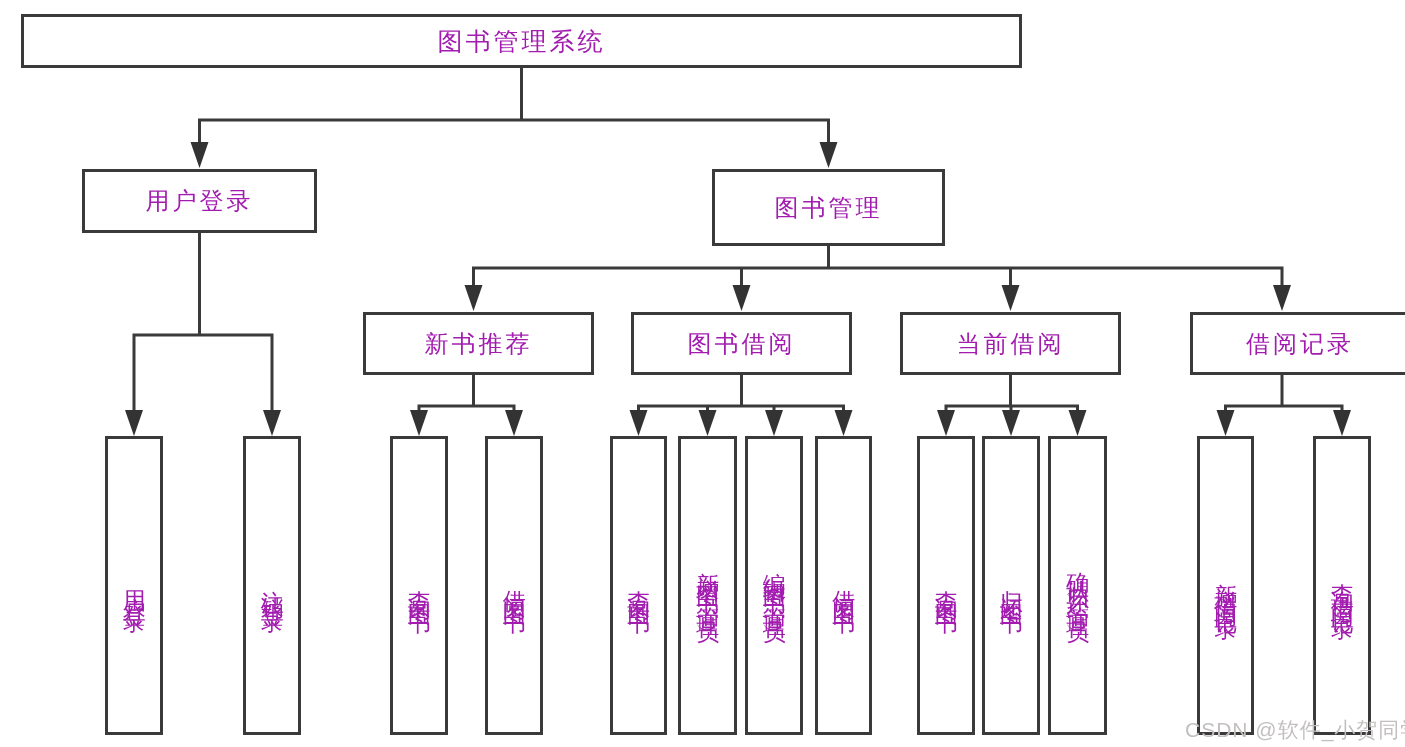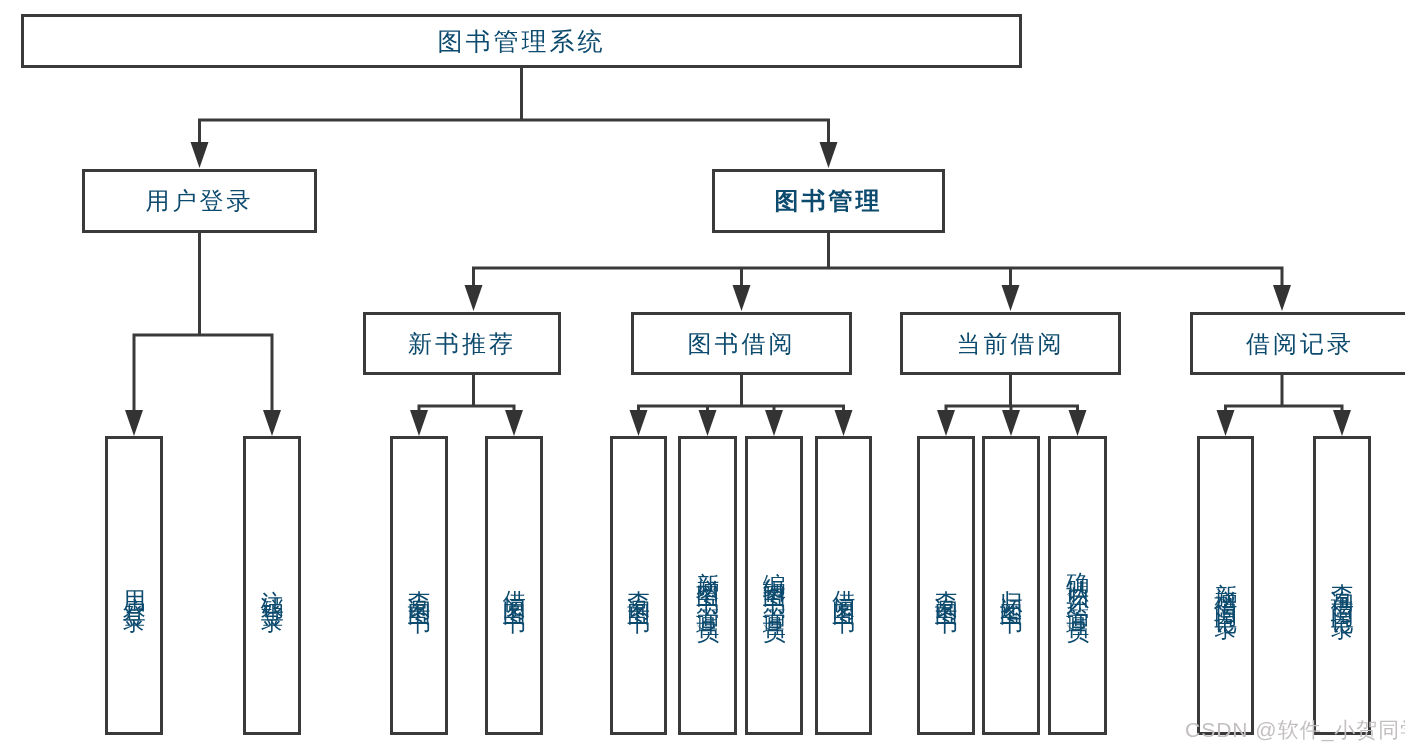--- a/index.html
+++ b/index.html
@@ -22,21 +22,21 @@
     pointer-events: none;
   }
   .node {
     position: absolute;
     box-sizing: border-box;
     border: 3px solid #3a3a3a;
     background: #ffffff;
     display: flex;
     align-items: center;
     justify-content: center;
-    color: #0c4a6e;
+    color: #a21caf;
     text-align: center;
     z-index: 2;
   }
   .node.h {
     font-size: 24px;
     letter-spacing: 3px;
     white-space: nowrap;
   }
   .node.root {
     font-size: 25px;
@@ -101,23 +101,23 @@
       <polygon points="1002,410 1020,410 1011,436"></polygon>
       <polygon points="1068.5,410 1086.5,410 1077.5,436"></polygon>
       <polygon points="1216.5,410 1234.5,410 1225.5,436"></polygon>
       <polygon points="1333,410 1351,410 1342,436"></polygon>
     </g>
   </svg>
 
   <div class="node h root" style="left:21px; top:14px; width:1001px; height:54px;">图书管理系统</div>
 
   <div class="node h" style="left:82px; top:169px; width:235px; height:64px;">用户登录</div>
-  <div class="node h" style="left:712px; top:169px; width:233px; height:64px;font-weight:bold;">图书管理</div>
+  <div class="node h" style="left:712px; top:169px; width:233px; height:77px;">图书管理</div>
 
-  <div class="node h" style="left:363px; top:312px; width:198px; height:63px;">新书推荐</div>
+  <div class="node h" style="left:363px; top:312px; width:231px; height:63px;">新书推荐</div>
   <div class="node h" style="left:631px; top:312px; width:221px; height:63px;text-align:right;">图书借阅</div>
   <div class="node h" style="left:900px; top:312px; width:221px; height:63px;">当前借阅</div>
   <div class="node h" style="left:1172px; top:312px; width:220px; height:63px;margin-left:18px;">借阅记录</div>
 
   <div class="node v" style="left:105px; top:436px; width:58px; height:299px;">用户登录</div>
   <div class="node v" style="left:243px; top:436px; width:58px; height:299px;">注销登录</div>
 
   <div class="node v" style="left:390px; top:436px; width:58px; height:299px;">查询图书</div>
   <div class="node v" style="left:485px; top:436px; width:58px; height:299px;">借阅图书</div>
 

